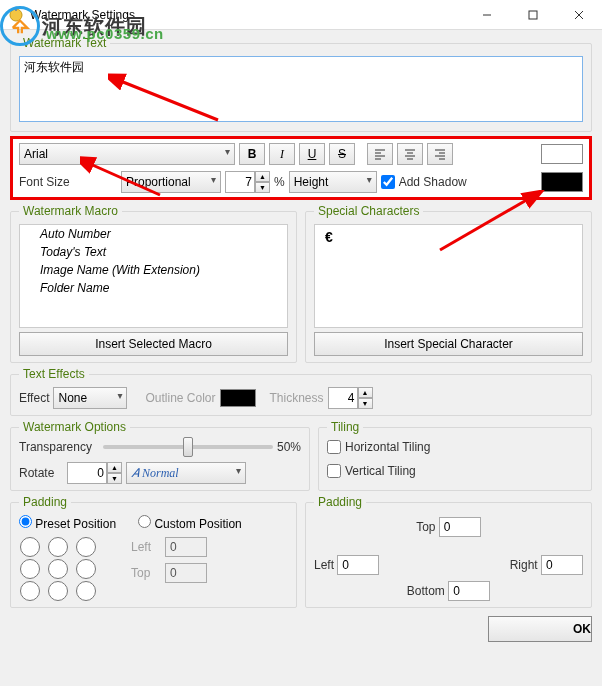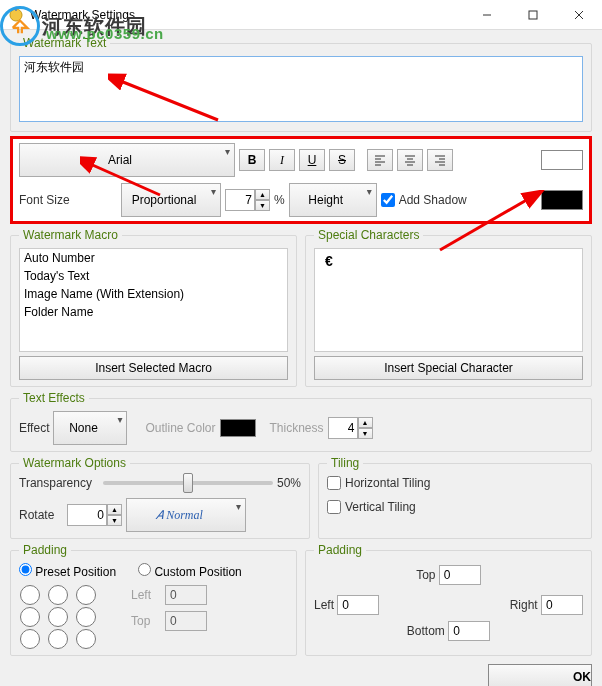--- a/index.html
+++ b/index.html
@@ -8,37 +8,37 @@
 .titlebar .icon { width: 16px; height: 16px; margin-right: 6px; }
 .titlebar .title { flex: 1; }
 .titlebar .btn { width: 46px; height: 30px; display: flex; align-items: center; justify-content: center; }
 .content { padding: 6px 10px 0 10px; }
 fieldset { border: 1px solid #d8d8d8; border-radius: 2px; padding: 6px 8px; margin-bottom: 4px; position: relative; }
 legend { padding: 0 4px; color: #4d7c0f; }
 .wm-textarea { width: 100%; height: 66px; border: 1px solid #7eb4ea; padding: 2px 4px; resize: none; font-size: 12px; }
 .toolbar-red { border: 3px solid #e00; padding: 4px 6px; margin-top: 2px; margin-bottom: 4px; background: #fff; }
 .row { display: flex; align-items: center; gap: 4px; }
 .row + .row { margin-top: 6px; }
-select.combo { height: 34px; background: linear-gradient(#fafafa,#e6e6e6); border: 1px solid #aaa; padding: 0 18px 0 4px; appearance: none; position: relative; text-align: center; }
+select.combo { height: 22px; background: linear-gradient(#fafafa,#e6e6e6); border: 1px solid #aaa; padding: 0 18px 0 4px; appearance: none; position: relative; }
 .combo-wrap { position: relative; display: inline-block; }
 .combo-wrap::after { content: "▾"; position: absolute; right: 5px; top: 3px; pointer-events: none; color: #555; font-size: 10px; }
 .tbtn { width: 26px; height: 22px; border: 1px solid #aaa; background: linear-gradient(#fafafa,#e6e6e6); display: inline-flex; align-items: center; justify-content: center; cursor: pointer; }
 .tbtn svg { width: 14px; height: 14px; }
 .swatch { width: 42px; height: 20px; border: 1px solid #888; }
 .swatch.white { background: #fff; }
 .swatch.black { background: #000; }
 .spin { display: inline-flex; align-items: center; }
 .spin input { width: 30px; height: 22px; border: 1px solid #aaa; text-align: right; padding-right: 2px; }
 .spin .arrows { display: flex; flex-direction: column; }
 .spin .arrows div { width: 15px; height: 11px; border: 1px solid #aaa; background: linear-gradient(#fafafa,#e6e6e6); font-size: 7px; display: flex; align-items: center; justify-content: center; cursor: pointer; }
 input[type=checkbox] { width: 14px; height: 14px; }
 .cols { display: flex; gap: 8px; }
 .col { flex: 1; }
 .listbox { border: 1px solid #ccc; height: 104px; overflow-y: scroll; background: #fff; }
-.listbox .item { padding: 2px 4px; cursor: default; }
+.listbox .item { padding: 2px 20px; cursor: default; font-style: italic; }
 .wide-btn { width: 100%; height: 24px; background: linear-gradient(#fafafa,#e6e6e6); border: 1px solid #aaa; margin-top: 4px; cursor: pointer; }
 .spec-box { border: 1px solid #ccc; height: 104px; background: #fff; padding: 4px 10px; font-size: 14px; font-weight: bold; }
 .label { color: #333; }
 .color-box { width: 36px; height: 18px; background: #000; border: 1px solid #888; display: inline-block; }
 .slider-track { width: 170px; height: 4px; background: #c8c8c8; position: relative; border-radius: 2px; }
 .slider-thumb { width: 10px; height: 20px; background: linear-gradient(#fafafa,#d8d8d8); border: 1px solid #888; position: absolute; top: -8px; left: 80px; border-radius: 2px; }
 .radio-grid { display: grid; grid-template-columns: repeat(3, 22px); grid-template-rows: repeat(3, 20px); gap: 2px 6px; }
 input[type=text].num { width: 42px; height: 20px; border: 1px solid #aaa; text-align: left; padding-left: 4px; }
 .ok-btn { float: right; width: 104px; height: 26px; background: linear-gradient(#fafafa,#e6e6e6); border: 1px solid #888; font-weight: bold; margin: 4px 10px 0 0; cursor: pointer; text-align: right; }
 .arrow-red { position: absolute; pointer-events: none; }
@@ -251,21 +251,21 @@
             </div>
       </div>
     </div>
   </fieldset>
   <fieldset class="col">
     <legend>Padding</legend>
     <div style="text-align:center;margin-top:2px">
       <span class="label">Top</span>
       <input class="num" type="text" value="0" style="">
     </div>
-    <div class="row" style="justify-content:space-between;margin-top:10px">
+    <div class="row" style="justify-content:space-between;margin-top:18px">
       <span><span class="label">Left</span> <input class="num" type="text" value="0" style=""></span>
       <span><span class="label">Right</span> <input class="num" type="text" value="0" style=""></span>
     </div>
     <div style="text-align:center;margin-top:6px">
       <span class="label">Bottom</span>
       <input class="num" type="text" value="0" style="">
     </div>
   </fieldset>
 </div>
 

